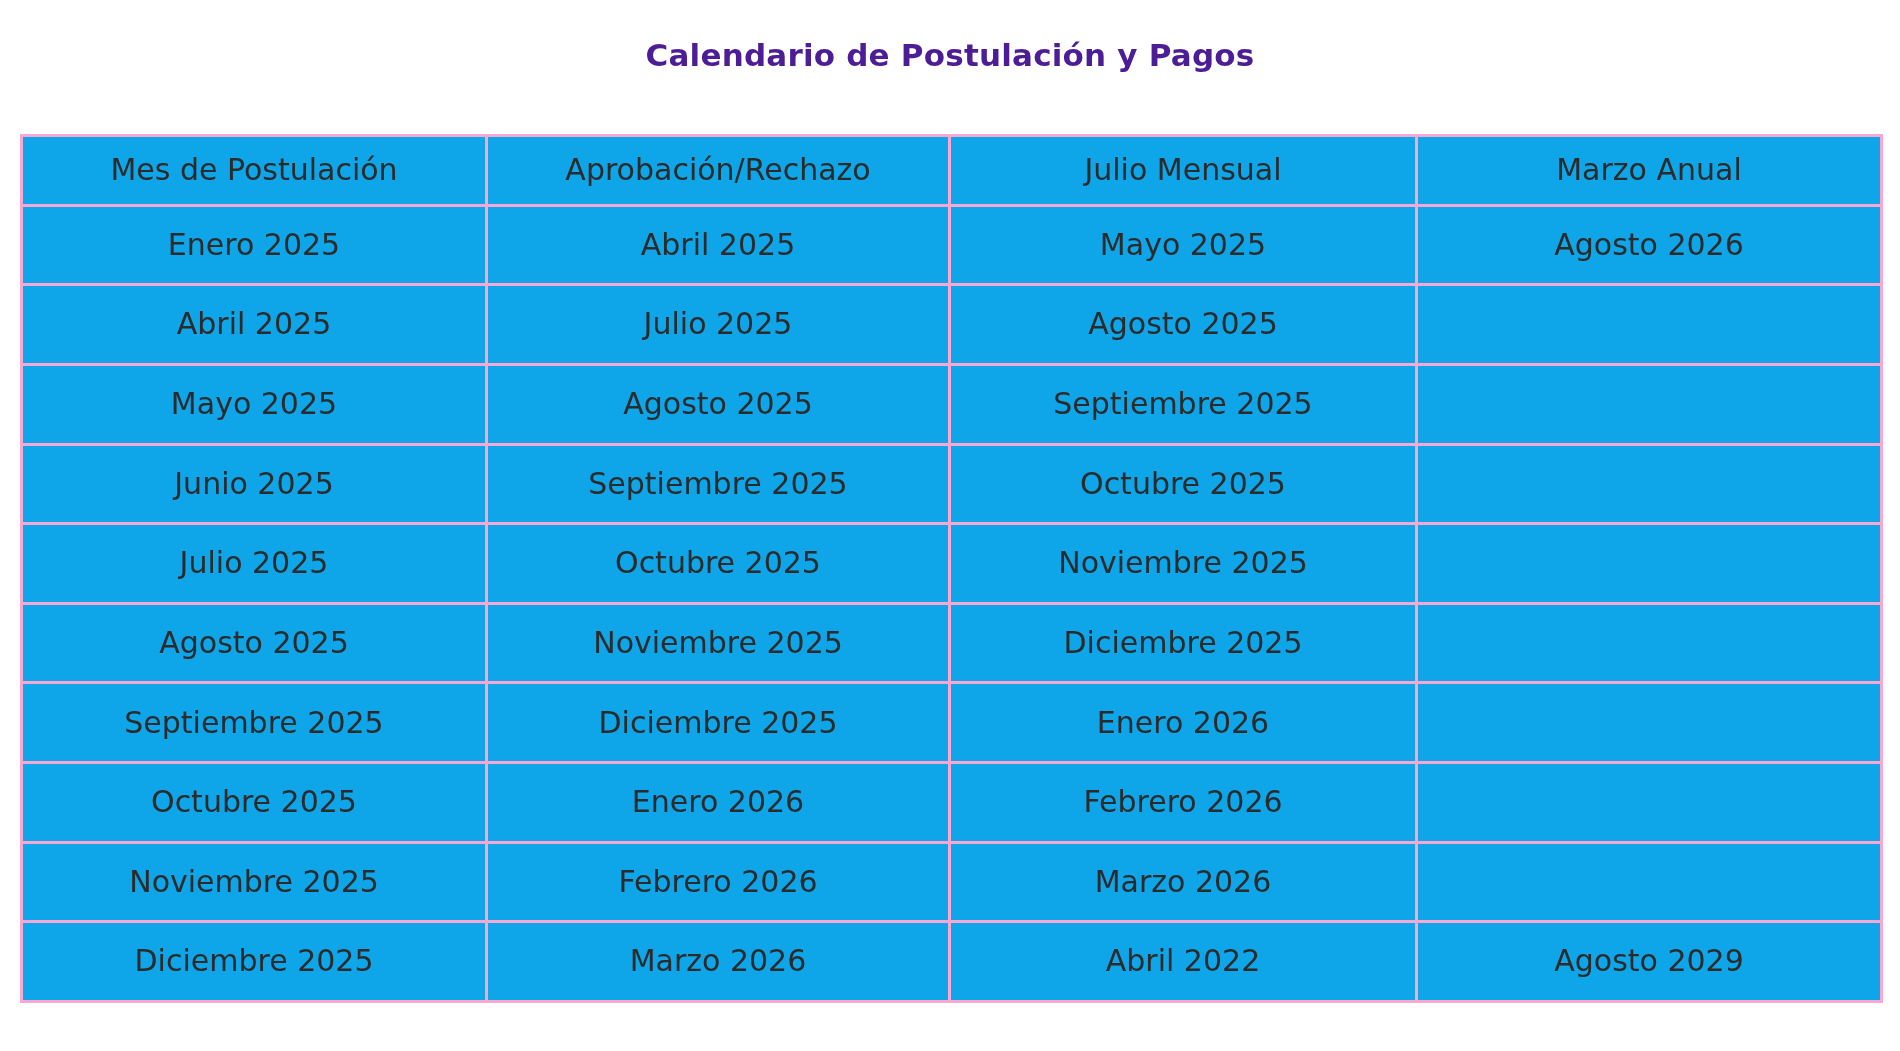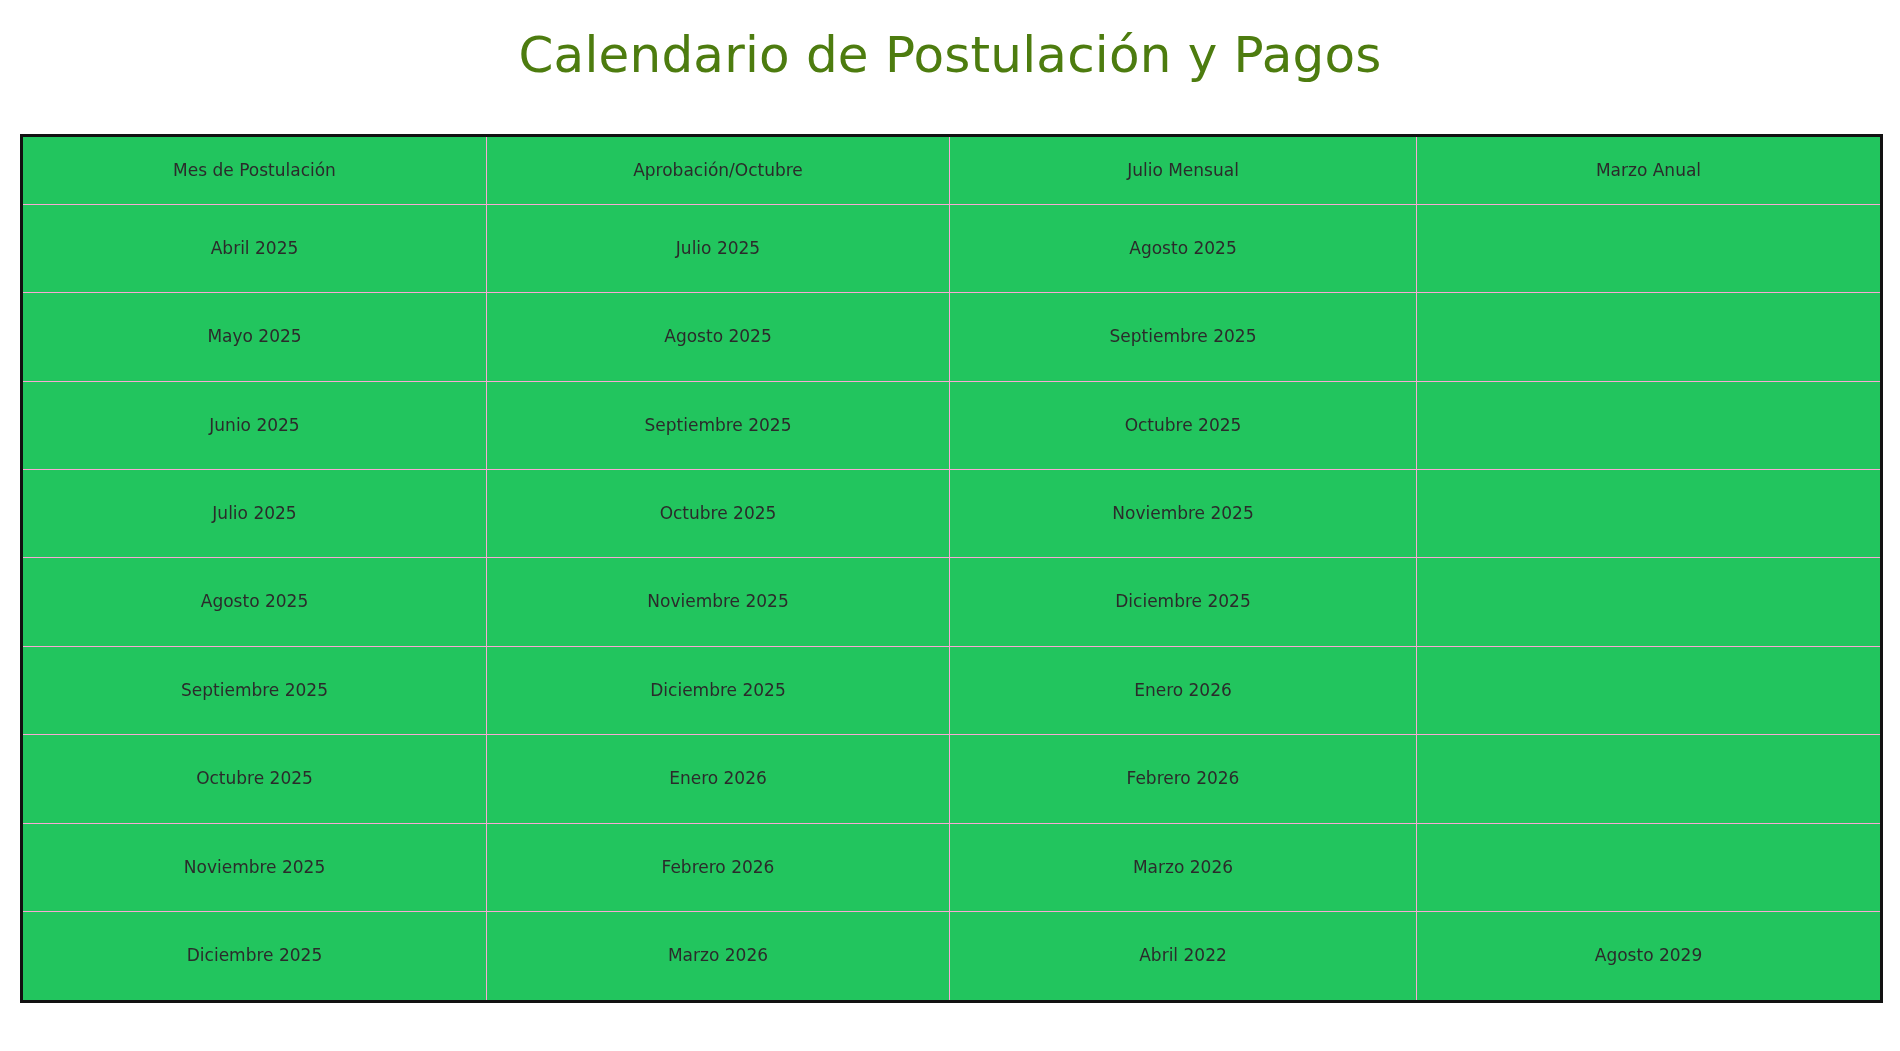--- a/index.html
+++ b/index.html
@@ -20,24 +20,24 @@
   
   #figure-title {
     position: absolute;
     top: 0;
     left: 0;
     width: 1900px;
     height: 110px;
     display: flex;
     align-items: center;
     justify-content: center;
-    font-size: 50px;
-    font-weight: normal;
+    font-size: 31px;
+    font-weight: bold;
     letter-spacing: 0.2px;
-    color: #4d7c0f;
+    color: #4c1d95;
     white-space: nowrap;
   }
 
   
   #calendar-table-wrap {
     position: absolute;
     left: 20px;
     top: 134px;
     width: 1860px;
     height: 869px;
@@ -51,27 +51,27 @@
     border: 3px solid #111111;
   }
 
   table.calendar-table col.c0 { width: 465px; }
   table.calendar-table col.c1 { width: 463px; }
   table.calendar-table col.c2 { width: 467px; }
   table.calendar-table col.c3 { width: 465px; }
 
   table.calendar-table th,
   table.calendar-table td {
-    border: 1px solid #f9a8d4;
+    border: 3px solid #f9a8d4;
     text-align: center;
     vertical-align: middle;
-    font-size: 17px;
+    font-size: 30px;
     font-weight: normal;
     color: #2b2b2b;
-    background: #22c55e;
+    background: #0ea5e9;
     padding: 0 6px;
     height: 66.8px;
     line-height: 1.15;
     white-space: nowrap;
     overflow: hidden;
   }
 
   table.calendar-table th {
     font-weight: normal;
   }
@@ -85,26 +85,32 @@
   <table class="calendar-table">
     <colgroup>
       <col class="c0">
         <col class="c1">
         <col class="c2">
         <col class="c3">
     </colgroup>
     <thead>
       <tr>
         <th>Mes de Postulación</th>
-        <th>Aprobación/Octubre</th>
+        <th>Aprobación/Rechazo</th>
         <th>Julio Mensual</th>
         <th>Marzo Anual</th>
       </tr>
     </thead>
     <tbody>
+      <tr>
+        <td>Enero 2025</td>
+        <td>Abril 2025</td>
+        <td>Mayo 2025</td>
+        <td>Agosto 2026</td>
+      </tr>
       <tr>
         <td>Abril 2025</td>
         <td>Julio 2025</td>
         <td>Agosto 2025</td>
         <td></td>
       </tr>
       <tr>
         <td>Mayo 2025</td>
         <td>Agosto 2025</td>
         <td>Septiembre 2025</td>

